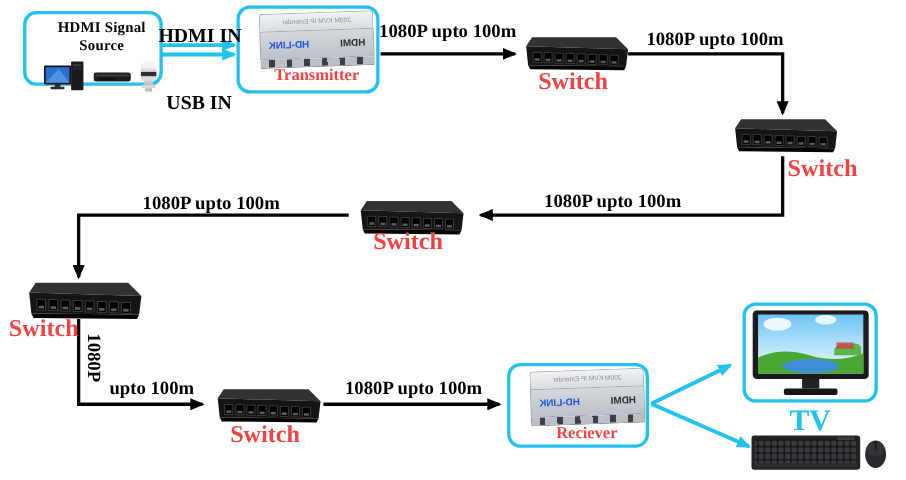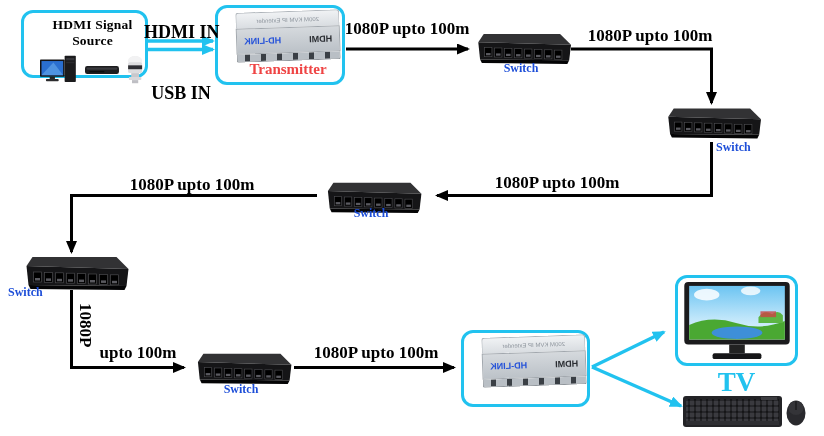--- a/index.html
+++ b/index.html
@@ -22,21 +22,21 @@
 
   .link-label{
     position:absolute;z-index:3;color:#000;font-weight:bold;font-size:17px;
     text-align:center;white-space:nowrap;
   }
   .io-label{
     position:absolute;z-index:3;color:#000;font-weight:bold;font-size:18px;
     text-align:center;white-space:nowrap;
   }
   .switch-label{
-    position:absolute;z-index:3;color:#1d4ed8;font-weight:bold;font-size:12px;
+    position:absolute;z-index:3;color:#ef4444;font-weight:bold;font-size:22px;
     white-space:nowrap;
   }
   .vert-label{
     position:absolute;z-index:3;color:#000;font-weight:bold;font-size:17px;
     transform:rotate(90deg);transform-origin:0 0;white-space:nowrap;
   }
   .box-title{
     text-align:center;font-weight:bold;font-size:13.5px;color:#000;
     padding-top:4px;letter-spacing:.2px;
   }
@@ -312,20 +312,21 @@
     <div class="extdev">
       <div class="dev-top">
         <span>200M KVM IP Extender</span>
       </div>
       <div class="dev-front">
         <span class="brand">HD-LINK</span>
         <span class="hdmi">HDMI</span>
       </div>
       <div class="dev-ports"></div>
     </div>
+    <div class="device-label">Reciever</div>
   </div>
 
   <div class="cyanbox" style="left:675px;top:275px;width:123px;height:91px;padding:4px 0 0 0;">
     <svg width="112" height="82" viewBox="0 0 112 84" style="margin:0 auto;">
       <defs>
         <linearGradient id="sky" x1="0" y1="0" x2="0" y2="1">
           <stop offset="0" stop-color="#6cc4f2"></stop>
             <stop offset="0.6" stop-color="#bfe6fa"></stop>
           <stop offset="1" stop-color="#e8f6fd"></stop>
         </linearGradient>

